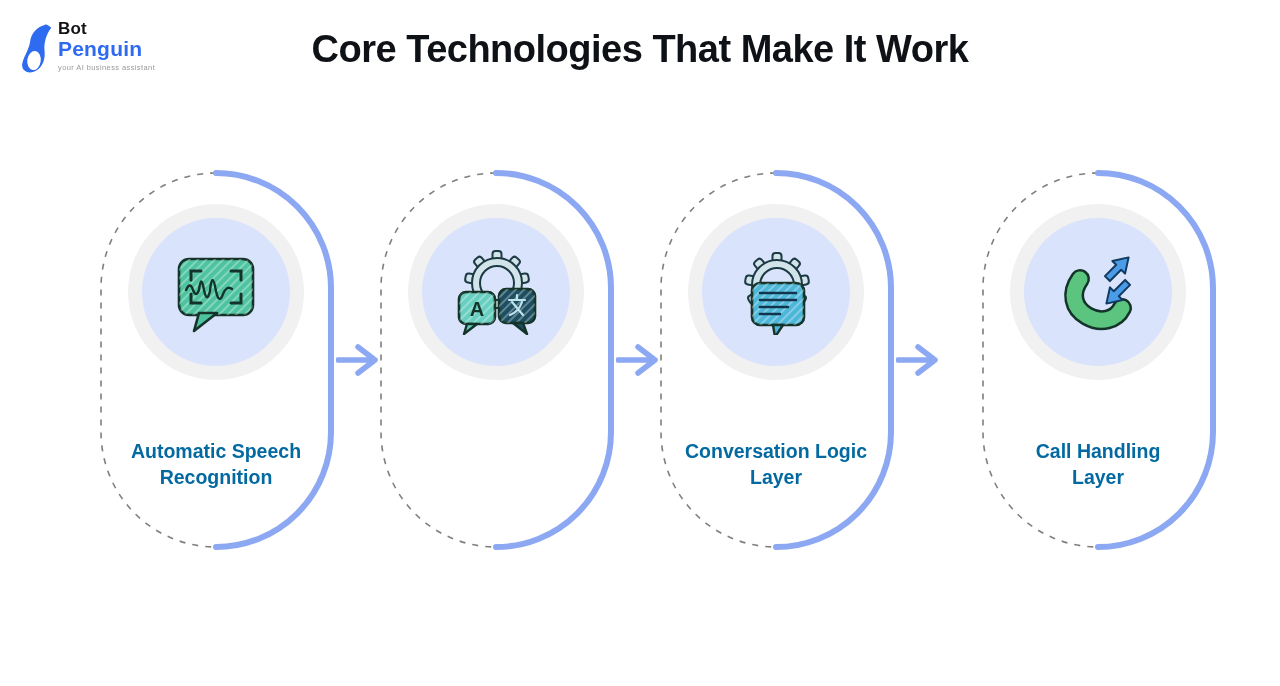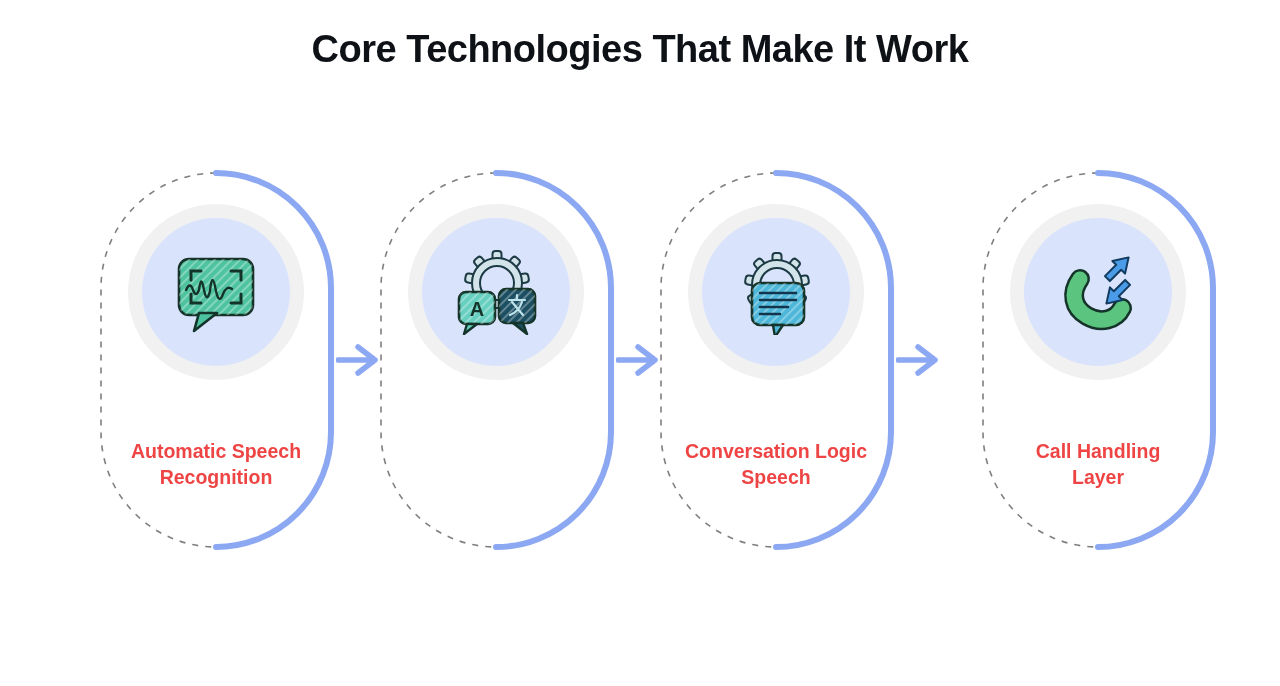--- a/index.html
+++ b/index.html
@@ -24,21 +24,21 @@
   .circle-outer{
     position:absolute;left:30px;top:34px;width:176px;height:176px;border-radius:50%;
     background:#f1f1f2;display:flex;align-items:center;justify-content:center;
   }
   .circle-inner{
     width:148px;height:148px;border-radius:50%;background:#d9e3fc;
     display:flex;align-items:center;justify-content:center;
   }
   .card-label{
     position:absolute;left:0;top:268px;width:100%;text-align:center;
-    font-size:19.5px;line-height:26px;font-weight:600;color:#ef4444;white-space:pre-line;
+    font-size:19.5px;line-height:26px;font-weight:600;color:#0369a1;white-space:pre-line;
   }
   .flow-arrow{position:absolute;top:342px;width:46px;height:36px;}
 </style>
 </head>
 <body>
 
 <div class="page">
 
   <svg width="0" height="0" style="position:absolute" aria-hidden="true">
     <defs>
@@ -57,20 +57,32 @@
           <rect x="-4.5" y="-32" width="9" height="12" rx="3" transform="rotate(280)"></rect>
           <rect x="-4.5" y="-32" width="9" height="12" rx="3" transform="rotate(320)"></rect>
         </g>
         <circle r="25" fill="#d2e4e9" stroke="#1c3a44" stroke-width="2"></circle>
         <circle r="17" fill="#d9e3fc" stroke="#1c3a44" stroke-width="2"></circle>
       </g>
       <polygon id="blockArrow" points="-15,-3.5 1,-3.5 1,-9 15,0 1,9 1,3.5 -15,3.5"></polygon>
     </defs>
   </svg>
 
+  <div class="logo">
+    <svg class="logo-mark" viewBox="0 0 40 52">
+      <path d="M31 1 C23 3 17 10 16 18 C15 26 10 33 8 40 C6 47 12 52 19 50 C28 47 32 38 31 28 C30 20 33 10 38 4 C34 1 33 0 31 1 Z" fill="#2e6bf0"></path>
+      <path d="M36 4 L30 3 L33 8 Z" fill="#2e6bf0"></path>
+      <ellipse cx="20" cy="38" rx="7" ry="10" fill="#ffffff" transform="rotate(8 20 38)"></ellipse>
+    </svg>
+    <div class="logo-text">
+      <div class="logo-bot">Bot</div>
+      <div class="logo-penguin">Penguin</div>
+      <div class="logo-tagline">your AI business assistant</div>
+    </div>
+  </div>
 
   <div class="title">Core Technologies That Make It Work</div>
 
   <div class="card" style="left:98px">
     <svg class="card-border" viewBox="0 0 236 380">
       <path d="M118 3 A115 115 0 0 0 3 118 L3 262 A115 115 0 0 0 118 377" fill="none" stroke="#7f7f7f" stroke-width="1.6" stroke-dasharray="6 7"></path>
       <path d="M118 3 A115 115 0 0 1 233 118 L233 262 A115 115 0 0 1 118 377" fill="none" stroke="#8CA8F2" stroke-width="6" stroke-linecap="round"></path>
     </svg>
     <div class="circle-outer">
       <div class="circle-inner">
@@ -129,21 +141,21 @@
         <svg width="86" height="86" viewBox="0 0 86 86">
           <use href="#gear" transform="translate(44,36)"></use>
           <rect x="19" y="34" width="52" height="42" rx="8" fill="#4db7d9" stroke="#14342a" stroke-width="2.6"></rect>
           <rect x="19" y="34" width="52" height="42" rx="8" fill="url(#hatch)"></rect>
           <path d="M50 76 L42 88 L40 76 Z" fill="#4db7d9" stroke="#14342a" stroke-width="2.4" stroke-linejoin="round"></path>
           <path d="M27 44 h36 M27 51 h36 M27 58 h28 M27 65 h20" fill="none" stroke="#12344d" stroke-width="2.6" stroke-linecap="round"></path>
         </svg>
       </div>
     </div>
     <div class="card-label">Conversation Logic
-Speech</div>
+Layer</div>
   </div>
 
   <svg class="flow-arrow" style="left:896px" viewBox="0 0 46 36">
     <path d="M2 18 H33" stroke="#8CA8F2" stroke-width="5.5" stroke-linecap="round" fill="none"></path>
     <path d="M22 5 L39 18 L22 31" stroke="#8CA8F2" stroke-width="5.5" stroke-linecap="round" stroke-linejoin="round" fill="none"></path>
   </svg>
 
   <div class="card" style="left:980px">
     <svg class="card-border" viewBox="0 0 236 380">
       <path d="M118 3 A115 115 0 0 0 3 118 L3 262 A115 115 0 0 0 118 377" fill="none" stroke="#7f7f7f" stroke-width="1.6" stroke-dasharray="6 7"></path>

